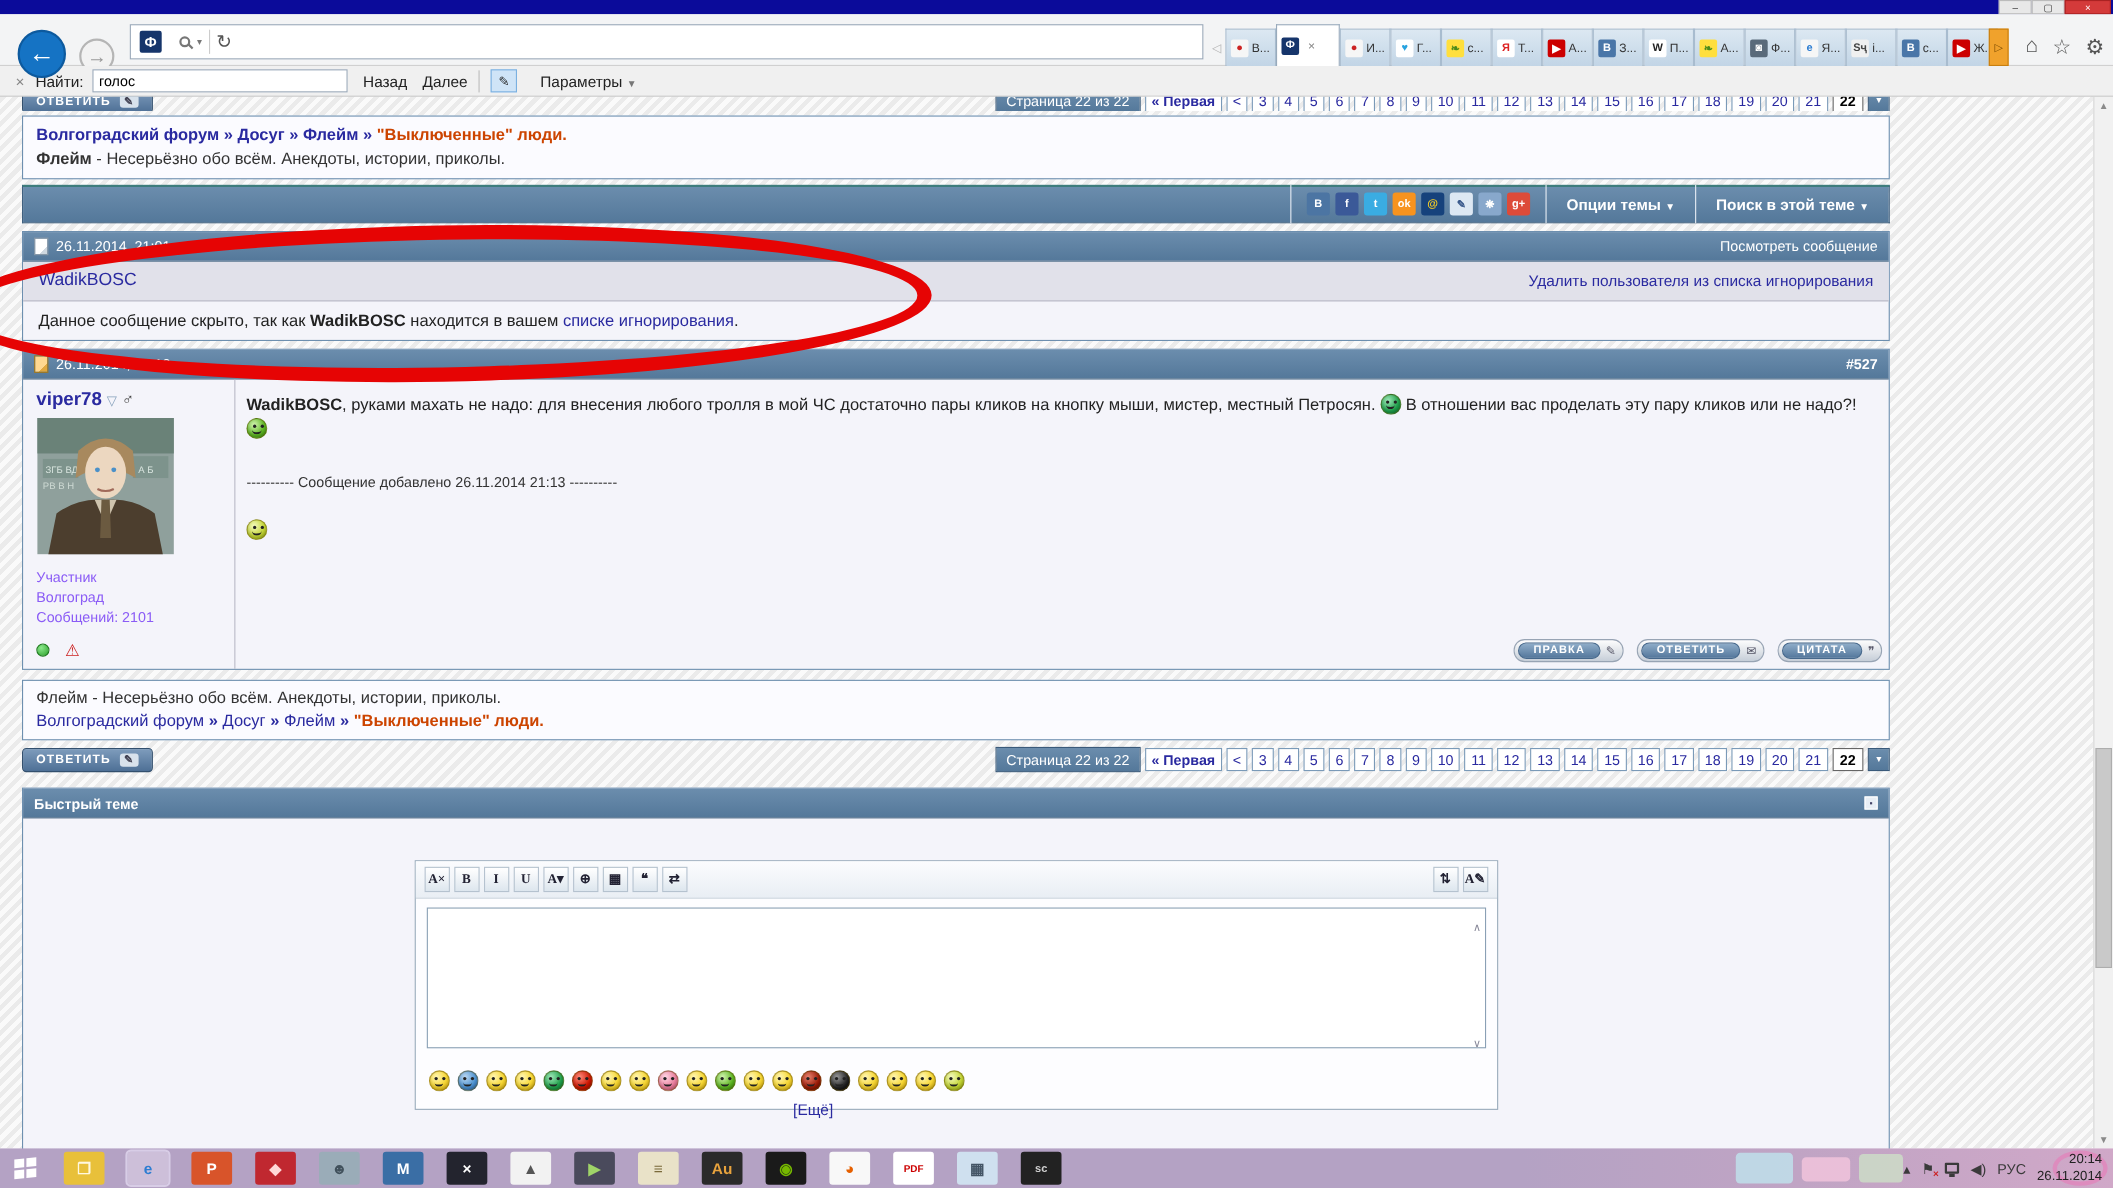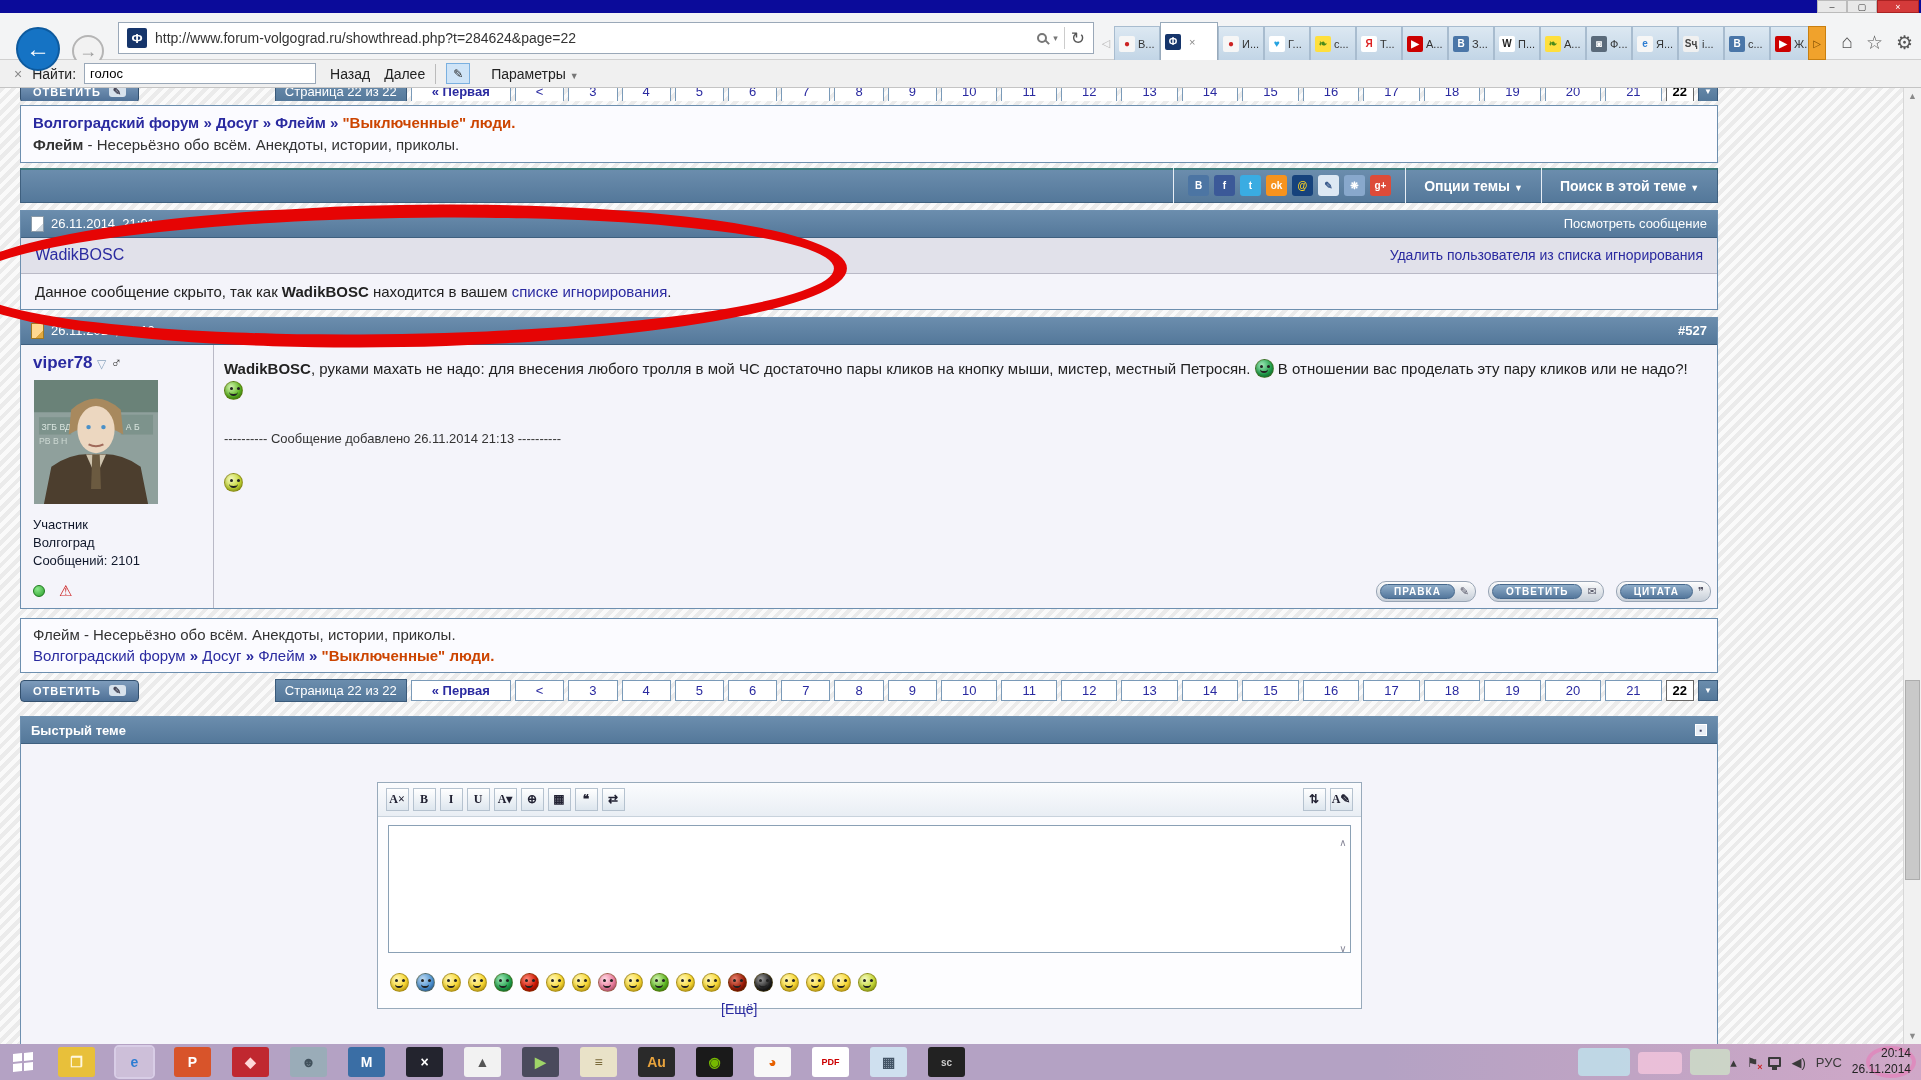--- a/index.html
+++ b/index.html
@@ -73,40 +73,40 @@
   .hrow1{height:36px;background:#e1e1ea;display:flex;align-items:center;padding:0 14px;border-bottom:1px solid #b9b9c6}
   .hrow1 .uname{font-size:16px}
   .hrow2{height:35px;display:flex;align-items:center;padding:0 14px;font-size:15px;color:#222}
 
   .postbody{display:flex;min-height:260px;position:relative}
   .usercol{width:193px;border-right:1px solid #b9b9c6;padding:8px 0 8px 12px}
   .uname2{font-size:17px;font-weight:bold;color:#2a2aa0;text-decoration:none}
   .ubadge{color:#8aa4be;font-size:12px}
   .male{color:#444;font-size:15px}
   .avatar{margin-top:7px;width:126px;height:124px;display:block}
-  .usub{font-size:13px;color:#0f172a;margin-top:3px}
+  .usub{font-size:13px;color:#8b5cf6;margin-top:3px}
   .usub.first{margin-top:13px}
   .ustatus{margin-top:14px;display:flex;align-items:center;gap:14px}
   .dot{width:12px;height:12px;border-radius:50%;background:radial-gradient(circle at 35% 30%,#8ae88a,#2ca02c);border:1px solid #1d7a1d}
   .warn{color:#cc2222;font-size:15px}
   .msgcol{flex:1;padding:13px 16px 40px 10px;font-size:15px;color:#222;line-height:1.5}
   .msep{margin-top:26px;font-size:13px;color:#333}
   .p2{margin-top:24px}
   .postbtns{position:absolute;right:6px;bottom:6px;display:flex;gap:12px}
   .pbtn{height:21px;border-radius:10px;border:1px solid #98a4b4;background:linear-gradient(#fdfdfd,#c6ced8);display:flex;align-items:center;padding:1px 3px;gap:5px}
   .pbtn .lbl{background:linear-gradient(#8fadc9,#54779c);border:1px solid #46688c;border-radius:8px;color:#fff;font-size:10px;font-weight:bold;padding:1px 13px;letter-spacing:1px}
   .pbtn .bicon{font-size:11px;color:#556;padding-right:3px}
 
   .footerbox{margin-top:9px;background:#fbfbff;border:1px solid #6d8faf;padding:5px 12px;font-size:15px;line-height:1.45;color:#333}
 
   .controls{margin-top:6px}
   .replybtn{border-radius:4px;background:linear-gradient(#7e9cbc,#4e7096);border:1px solid #33506e;color:#fff;font-weight:bold;font-size:11px;letter-spacing:1px;padding:4px 12px;display:inline-flex;align-items:center;gap:8px}
   .replybtn .rb-ico{background:#d8e2ec;color:#445;border-radius:3px;font-size:10px;padding:0 4px}
   .pagenav{display:flex;gap:4px;align-items:center}
-  .pg{min-width:18px;padding:2px 20px;border:1px solid #7a9ab8;background:#fff;color:#2a2aa0;font-size:13px;text-align:center;text-decoration:none}
+  .pg{min-width:18px;padding:2px 5px;border:1px solid #7a9ab8;background:#fff;color:#2a2aa0;font-size:13px;text-align:center;text-decoration:none}
   .pg-status{background:linear-gradient(#6b8dad,#54789a);color:#fff;border:1px solid #3a5a7a;padding:3px 9px;font-size:13px}
   .pg-first{font-weight:bold}
   .pg-cur{font-weight:bold;color:#000;border-color:#666;padding:2px 6px}
   .pg-dd{background:linear-gradient(#6b8dad,#54789a);color:#fff;font-size:8px;padding:5px 5px;border:1px solid #3a5a7a}
 
   .qr{margin-top:14px;border:1px solid #6d8faf;background:#f4f4fa;height:332px;position:relative}
   .qr .phead{justify-content:space-between}
   .qr-col-ico{width:12px;height:12px;background:#e8eef5;border:1px solid #fff;font-size:8px;color:#446;display:flex;align-items:center;justify-content:center}
   .editor{width:985px;margin:38px auto 0;background:#fdfdff;border:1px solid #98aabb}
   .edbar{height:34px;display:flex;align-items:center;gap:4px;padding:0 8px;border-bottom:1px solid #c8d2dc;background:linear-gradient(#fbfcfe,#e9eef4)}
@@ -174,21 +174,20 @@
 
   <div class="navrow">
     <div class="navbtn backbtn">
         <span>←</span>
       </div>
     <div class="navbtn fwdbtn">
         <span>→</span>
       </div>
     <div class="addressbar">
       <span class="favbox">Ф</span>
-      <span class="urltext">http://www.forum-volgograd.ru/showthread.php?t=284624&amp;page=22</span>
       <span class="addr-controls">
         <span class="mag"></span>
         <span class="caret">▾</span>
         <span class="addr-sep"></span>
         <span class="refresh">↻</span>
       </span>
     </div>
     <div class="tabstrip">
       <div class="tabscroll">◁</div>
 

